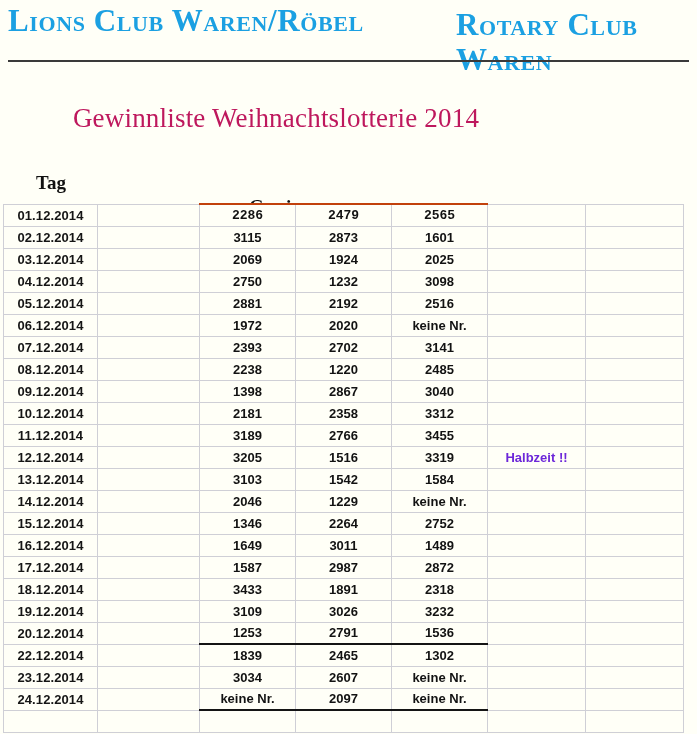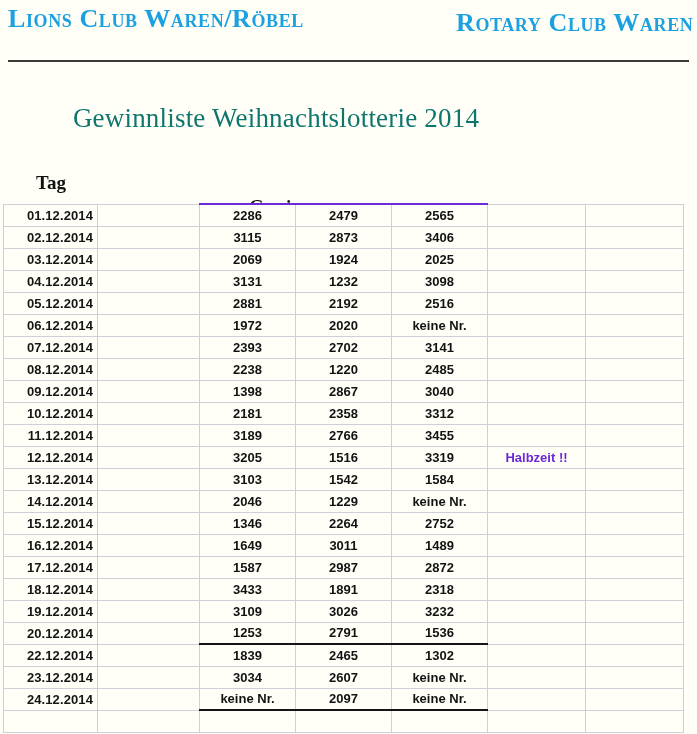--- a/index.html
+++ b/index.html
@@ -21,21 +21,21 @@
     position: relative;
     padding: 6px 8px 0 8px;
     height: 54px;
     box-sizing: border-box;
   }
   .club-name {
     position: absolute;
     font-family: "Liberation Serif", "DejaVu Serif", serif;
     font-weight: bold;
     font-variant: small-caps;
-    font-size: 26px;
+    font-size: 31px;
     letter-spacing: 0.6px;
     color: #1ba0e2;
     white-space: pre-wrap;
     line-height: 1.12;
   }
   #club-left  { left: 8px;  top: 4px; width: 430px; }
   #club-right { left: 456px; top: 8px; width: 240px; }
 
   #header-rule {
     position: absolute;
@@ -48,21 +48,21 @@
 
   
   #doc-title {
     position: absolute;
     left: 0;
     top: 103px;
     width: 552px;
     text-align: center;
     font-family: "Liberation Serif", "DejaVu Serif", serif;
     font-size: 27px;
-    color: #0f766e;
+    color: #be185d;
     letter-spacing: 0.2px;
   }
 
   
   .col-heading {
     position: absolute;
     font-family: "Liberation Serif", "DejaVu Serif", serif;
     font-weight: bold;
     font-size: 19px;
     color: #111111;
@@ -95,39 +95,39 @@
   }
   
   col.c-date  { width: 94px; }
   col.c-gap   { width: 102px; }
   col.c-num   { width: 96px; }
   col.c-note  { width: 98px; }
   col.c-tail  { width: 98px; }
 
   td.date-cell {
     font-weight: bold;
-    text-align: right;
+    text-align: center;
     color: #151515;
     letter-spacing: 0.1px;
   }
   td.num-cell {
     font-weight: bold;
     text-align: center;
     color: #121212;
     border-left: 2px solid #141414;
     border-right: 2px solid #141414;
     border-top: 1px solid #141414;
     border-bottom: 1px solid #141414;
   }
   td.note-cell {
     font-weight: bold;
     text-align: center;
     color: #6d28d9;
   }
-  tr.first-data td.num-cell { border-top: 2px solid #6d28d9; }
+  tr.first-data td.num-cell { border-top: 2px solid #c2410c; font-family: Liberation Mono, monospace; }
   tr.last-data  td.num-cell { border-bottom: 2px solid #141414; }
   tr.block-end  td.num-cell { border-bottom: 2px solid #141414; }
   tr.block-start td.num-cell { border-top: 1px solid #f9a8d4; margin-top: 8px; }
   tr.spacer td { height: 22px; }
 </style>
 </head>
 <body>
 
 <div id="club-header">
   <div class="club-name" id="club-left">Lions Club Waren/Röbel</div>
@@ -159,37 +159,37 @@
           <td class="num-cell">2479</td>
           <td class="num-cell">2565</td>
           <td class="note-cell"></td>
           <td></td>
         </tr>
         <tr>
           <td class="date-cell">02.12.2014</td>
           <td></td>
           <td class="num-cell">3115</td>
           <td class="num-cell">2873</td>
-          <td class="num-cell">3406</td>
+          <td class="num-cell">1601</td>
           <td class="note-cell"></td>
           <td></td>
         </tr>
         <tr>
           <td class="date-cell">03.12.2014</td>
           <td></td>
           <td class="num-cell">2069</td>
           <td class="num-cell">1924</td>
           <td class="num-cell">2025</td>
           <td class="note-cell"></td>
           <td></td>
         </tr>
         <tr>
           <td class="date-cell">04.12.2014</td>
           <td></td>
-          <td class="num-cell">3131</td>
+          <td class="num-cell">2750</td>
           <td class="num-cell">1232</td>
           <td class="num-cell">3098</td>
           <td class="note-cell"></td>
           <td></td>
         </tr>
         <tr>
           <td class="date-cell">05.12.2014</td>
           <td></td>
           <td class="num-cell">2881</td>
           <td class="num-cell">2192</td>

